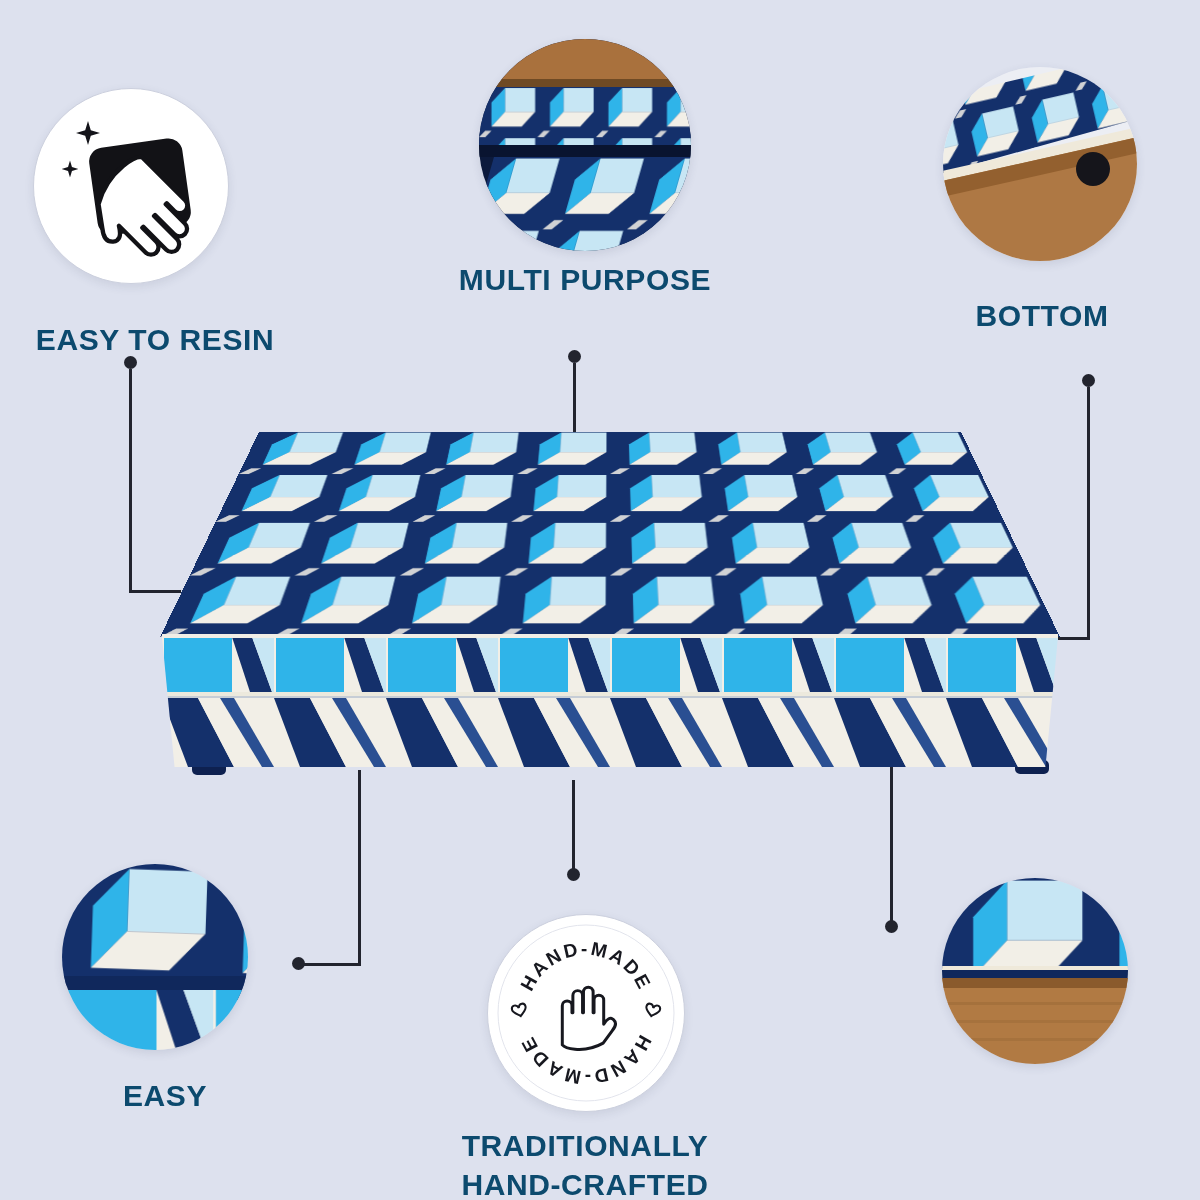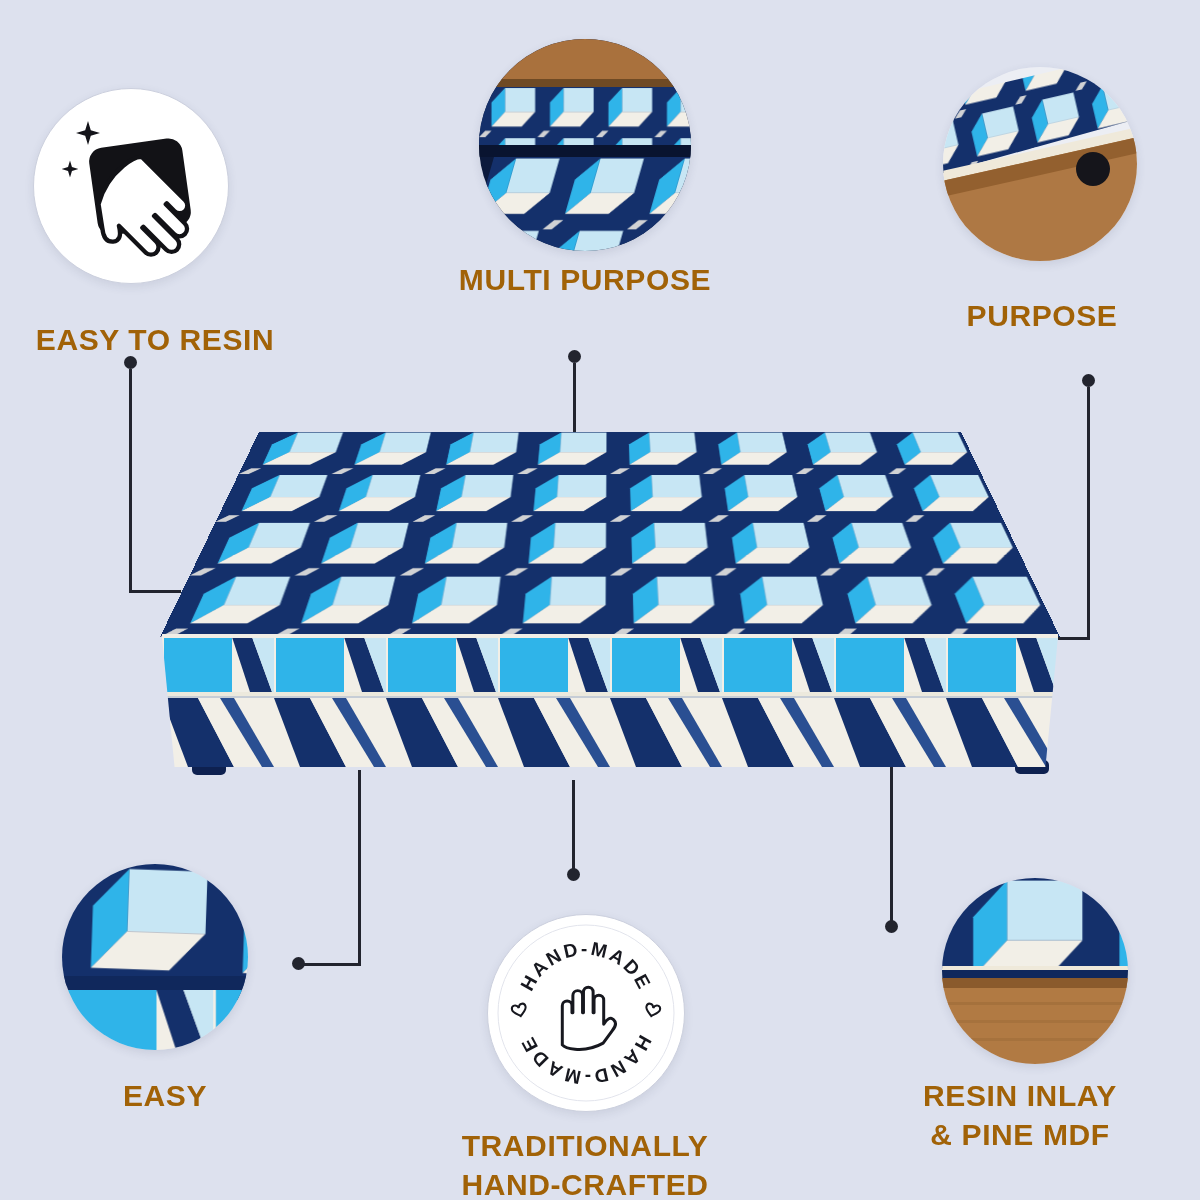--- a/index.html
+++ b/index.html
@@ -4,21 +4,21 @@
 <style>
   html,body{margin:0;padding:0;background:#dde1ee;}
   .stage{position:relative;width:1200px;height:1200px;background:#dde1ee;overflow:hidden;
          font-family:"Liberation Sans",sans-serif;}
   
   .circle{position:absolute;border-radius:50%;overflow:hidden;}
   .white-circle{background:#ffffff;border:1px solid #ccd0de;box-shadow:0 3px 10px rgba(50,55,90,.10);}
   .photo-circle{box-shadow:0 3px 10px rgba(50,55,90,.12);}
   .circle svg{display:block;width:100%;height:100%;}
   
-  .label{position:absolute;text-align:center;color:#a16207;
+  .label{position:absolute;text-align:center;color:#0c4a6e;
          font-weight:700;font-size:30px;line-height:39px;letter-spacing:.6px;}
   .label .line{display:block;}
   
   .conn{position:absolute;background:#22242e;}
   .vline{width:3px;}
   .hline{height:3px;}
   .dot{position:absolute;width:13px;height:13px;border-radius:50%;background:#22242e;}
   
   #product-box{position:absolute;left:140px;top:415px;width:940px;height:372px;}
   .persp{position:absolute;left:20px;top:-164px;width:900px;height:386px;
@@ -113,21 +113,21 @@
           <rect x="-60" y="0" width="640" height="220" fill="url(#pTop)"></rect>
         </g>
       </g>
       <polygon points="-10,106 204,58 204,72 -10,120" fill="#efe9da"></polygon>
       <polygon points="-10,116 204,68 204,204 -10,204" fill="#ae7844"></polygon>
       <polygon points="-10,116 204,68 204,84 -10,132" fill="#93602f"></polygon>
       <circle cx="150" cy="102" r="17" fill="#15151b"></circle>
     </svg>
   </div>
   <div class="label" style="left:922px;top:296px;width:240px;">
-    <span class="line">PURPOSE</span>
+    <span class="line">BOTTOM</span>
   </div>
   <div class="dot" style="left:1082px;top:374px;"></div>
   <div class="conn vline" style="left:1087px;top:387px;height:253px;"></div>
   <div class="conn hline" style="left:1058px;top:637px;width:31px;"></div>
 
   <div id="product-box">
     <div class="foot foot-l"></div>
     <div class="foot foot-r"></div>
     <div class="persp">
       <div class="box-top">
@@ -194,20 +194,16 @@
         </g>
       <rect x="0" y="88" width="186" height="4" fill="#efe9da"></rect>
       <rect x="0" y="92" width="186" height="9" fill="#10285c"></rect>
       <rect x="0" y="100" width="186" height="86" fill="#b17a43"></rect>
       <rect x="0" y="100" width="186" height="10" fill="#8a5a2c"></rect>
       <rect x="0" y="124" width="186" height="3" fill="#9c6a38" opacity="0.6"></rect>
       <rect x="0" y="142" width="186" height="3" fill="#9c6a38" opacity="0.5"></rect>
       <rect x="0" y="160" width="186" height="3" fill="#9c6a38" opacity="0.5"></rect>
     </svg>
   </div>
-  <div class="label" style="left:888px;top:1076px;width:264px;">
-    <span class="line">RESIN INLAY</span>
-    <span class="line">&amp; PINE MDF</span>
-  </div>
   <div class="dot" style="left:885px;top:920px;"></div>
   <div class="conn vline" style="left:890px;top:766px;height:160px;"></div>
 
 </div>
 
 </body></html>

